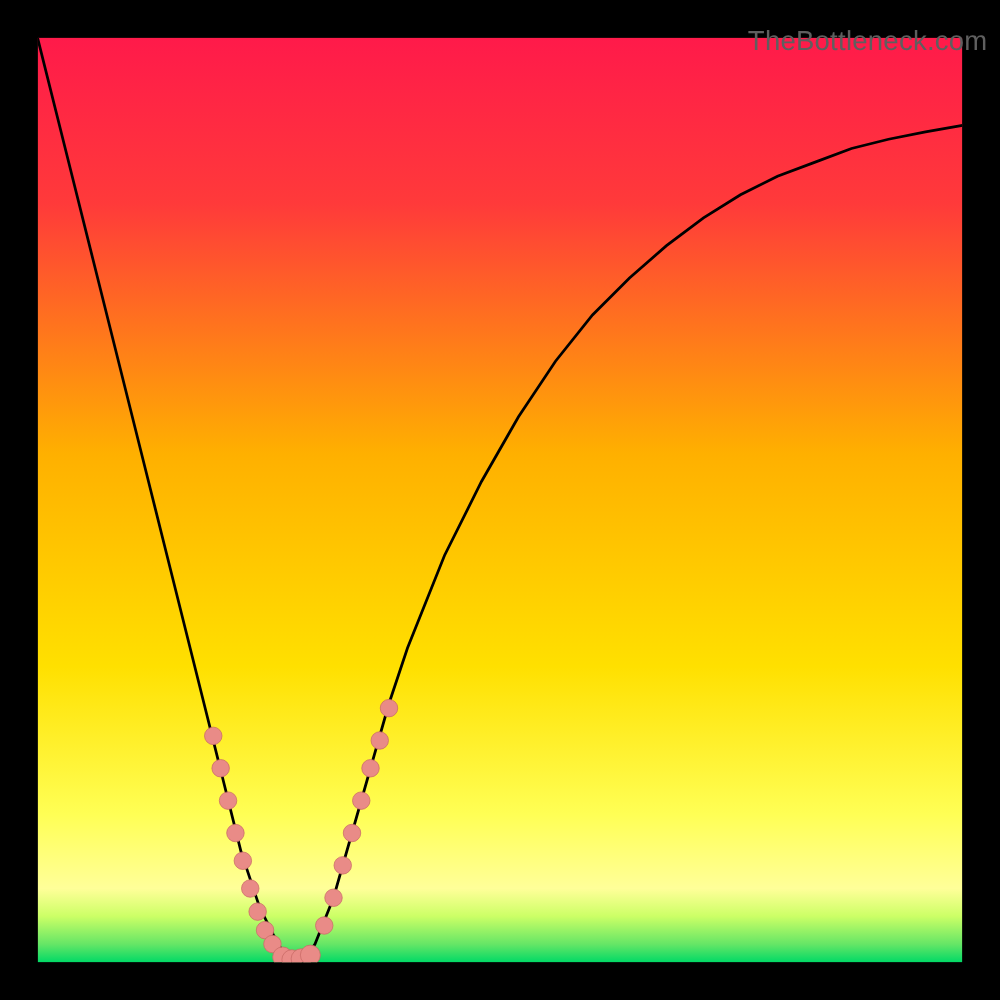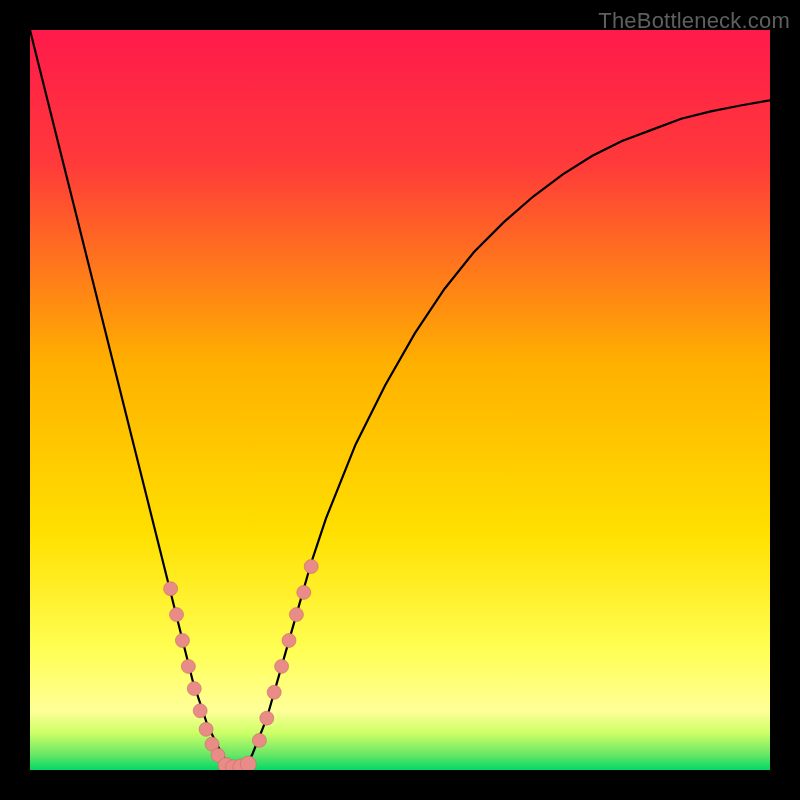--- a/index.html
+++ b/index.html
@@ -19,21 +19,21 @@
   .plot-area {
     position: absolute;
     left: 30px;
     top: 30px;
     width: 740px;
     height: 740px;
     overflow: hidden;
   }
   .attribution {
     position: absolute;
-    top: 8px;
+    top: 20px;
     right: 10px;
     color: #5f5f5f;
     font-size: 22px;
     font-weight: 400;
     letter-spacing: 0.2px;
     z-index: 5;
   }
   svg { display:block; }
 </style>
 </head>

